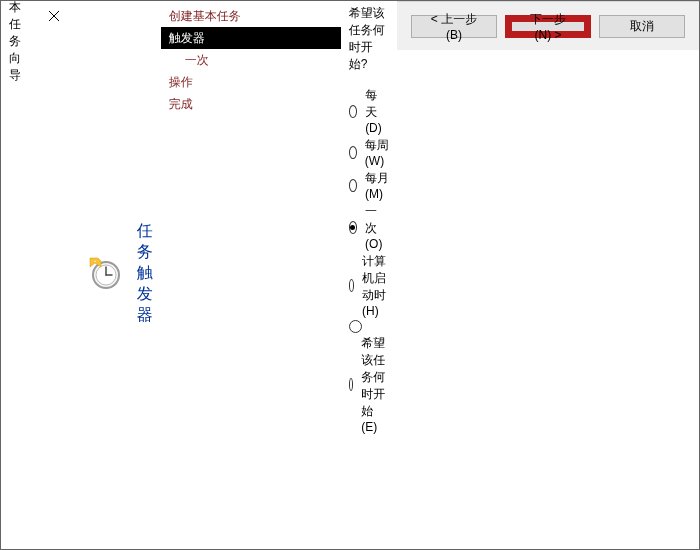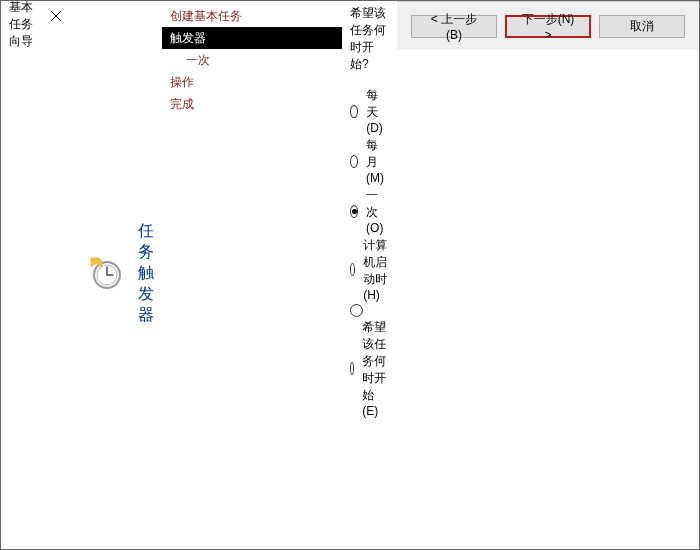--- a/index.html
+++ b/index.html
@@ -133,21 +133,21 @@
     border: 1px solid #adadad;
     background: #e1e1e1;
     display: inline-flex;
     align-items: center;
     justify-content: center;
     padding: 0 12px;
     cursor: default;
     font: inherit;
   }
   .btn.default {
-    border: 2px solid #b91c1c;
+    border: 7px solid #b91c1c;
   }
 </style>
 </head>
 <body>
 
 <div class="window">
 
   <div class="titlebar">
     <span class="titlebar-title">创建基本任务向导</span>
     <div class="titlebar-close">
@@ -182,20 +182,24 @@
       </div>
     <div class="main">
       <div class="prompt">希望该任务何时开始?</div>
       <div class="options" id="options">
           <label class="option">
             <span class="radio"></span>
             <span>每天(D)</span>
           </label>
           <label class="option">
             <span class="radio"></span>
+            <span>每周(W)</span>
+          </label>
+          <label class="option">
+            <span class="radio"></span>
             <span>每月(M)</span>
           </label>
           <label class="option">
             <span class="radio checked"></span>
             <span>一次(O)</span>
           </label>
           <label class="option">
             <span class="radio"></span>
             <span>计算机启动时(H)</span>
           </label>

